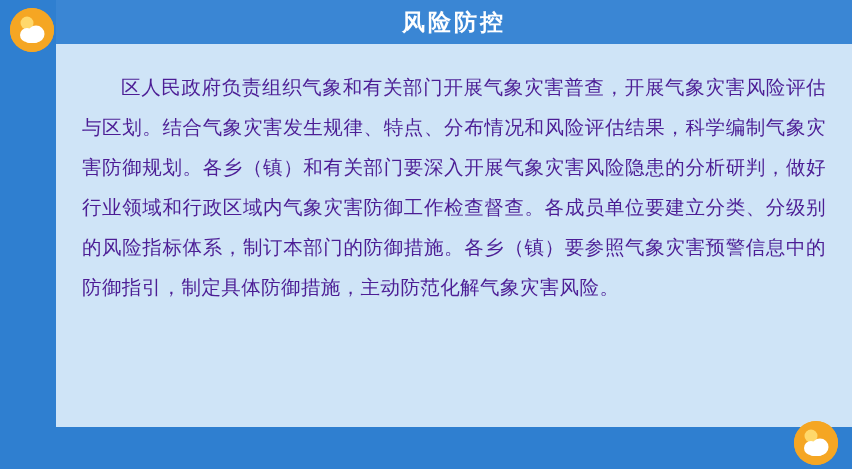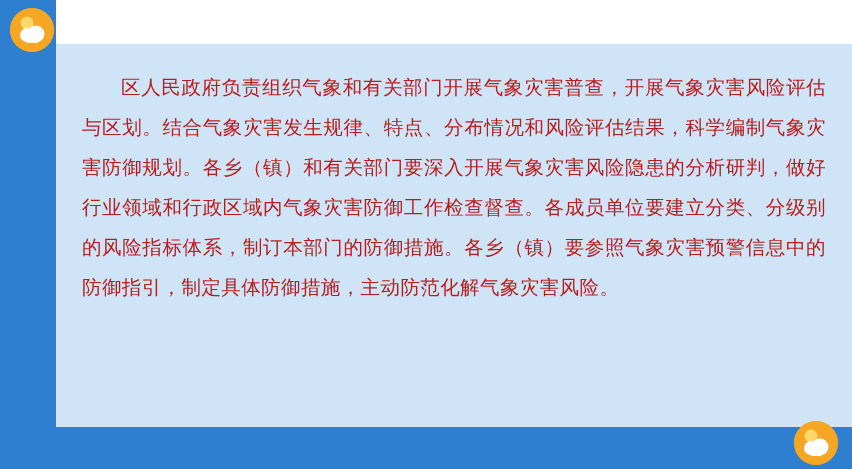--- a/index.html
+++ b/index.html
@@ -68,21 +68,21 @@
     top: 44px;
     width: 796px;
     height: 383px;
     background: #cfe4f7;
   }
   .body-text {
     position: absolute;
     left: 26px;
     top: 24px;
     width: 744px;
-    color: #b91c1c;
+    color: #4c1d95;
     font-size: 19.5px;
     line-height: 40px;
     text-align: justify;
     text-indent: 39px;
     font-family: "Liberation Serif", "DejaVu Serif", serif;
     letter-spacing: 0.4px;
   }
   
   .wicon {
     position: absolute;
@@ -106,20 +106,23 @@
     top: 0;
   }
 </style>
 </head>
 <body>
 
 <div class="slide">
 
   <div class="left-bar"></div>
 
+  <div class="header-band">
+    <div class="header-title">风险防控</div>
+  </div>
 
   <div class="content-panel">
     <div class="body-text">区人民政府负责组织气象和有关部门开展气象灾害普查，开展气象灾害风险评估与区划。结合气象灾害发生规律、特点、分布情况和风险评估结果，科学编制气象灾害防御规划。各乡（镇）和有关部门要深入开展气象灾害风险隐患的分析研判，做好行业领域和行政区域内气象灾害防御工作检查督查。各成员单位要建立分类、分级别的风险指标体系，制订本部门的防御措施。各乡（镇）要参照气象灾害预警信息中的防御指引，制定具体防御措施，主动防范化解气象灾害风险。</div>
   </div>
 
   <div class="footer-band"></div>
 
   <div class="wicon top-left">
     <svg width="44" height="44" viewBox="0 0 44 44" aria-hidden="true">
       <circle cx="22" cy="22" r="22" fill="#f5a623"></circle>

